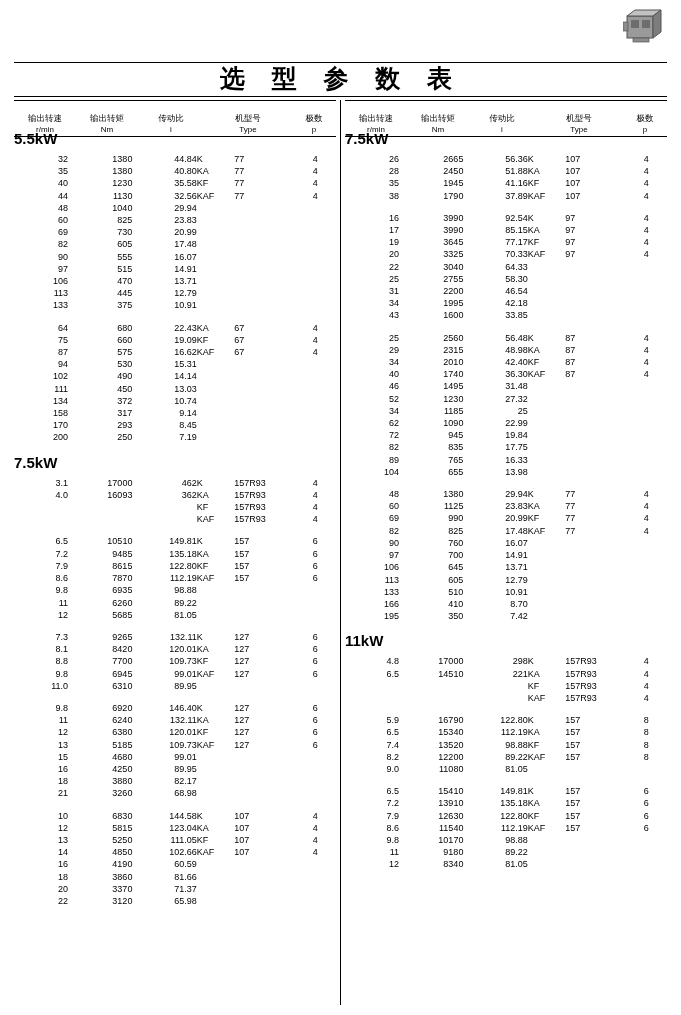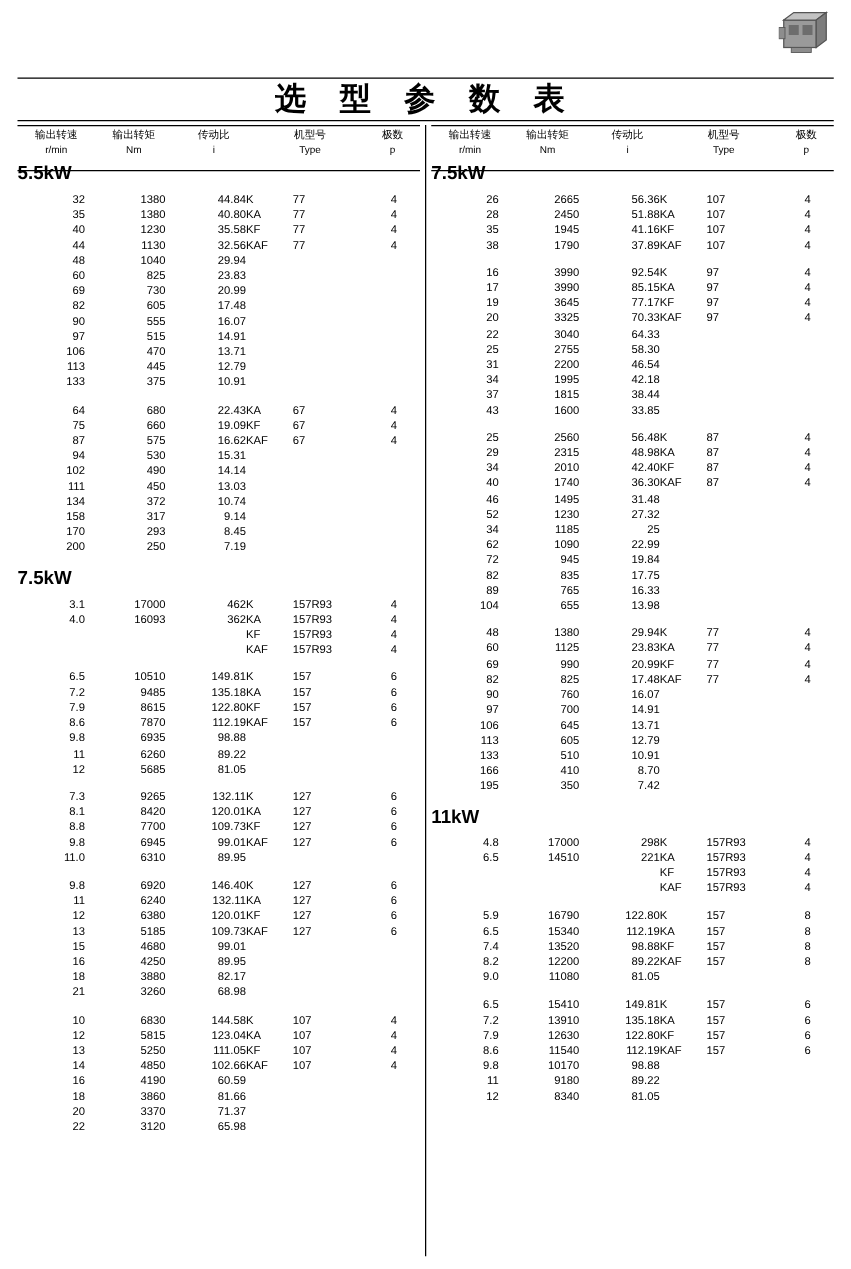--- a/index.html
+++ b/index.html
@@ -37,21 +37,21 @@
   .hdr-rule.r2{left:345px;width:322px;top:100px;}
   .hdr-rule.r3{left:14px;width:322px;top:136px;}
   .hdr-rule.r4{left:345px;width:322px;top:136px;}
 
   .hdr{
     position:absolute;top:101px;height:34px;
     font-size:8px;text-align:center;
   }
   .hdr.left{left:14px;width:322px;}
   .hdr.right{left:345px;width:322px;}
-  .hdr .cell{position:absolute;top:2px;line-height:11px;}
+  .hdr .cell{position:absolute;top:12px;line-height:11px;}
   .hdr .cn{font-family:"DejaVu Sans", sans-serif;font-size:8.5px;}
   .hdr .en{font-size:8px;}
 
   
   .divider{
     position:absolute;left:340px;top:100px;width:1px;height:905px;background:#000;
   }
 
   
   .col{position:absolute;top:128px;width:322px;font-size:9px;}
@@ -722,28 +722,20 @@
           </tr>
           <tr>
             <td class="c1">34</td>
             <td class="c2">1995</td>
             <td class="c3">42.18</td>
             <td class="c4"></td>
             <td class="c5"></td>
             <td class="c6"></td>
           </tr>
           <tr>
-            <td class="c1">37</td>
-            <td class="c2">1815</td>
-            <td class="c3">38.44</td>
-            <td class="c4"></td>
-            <td class="c5"></td>
-            <td class="c6"></td>
-          </tr>
-          <tr>
             <td class="c1">43</td>
             <td class="c2">1600</td>
             <td class="c3">33.85</td>
             <td class="c4"></td>
             <td class="c5"></td>
             <td class="c6"></td>
           </tr>
         </tbody>
       </table>
       <div style="height: 10px;"></div>

